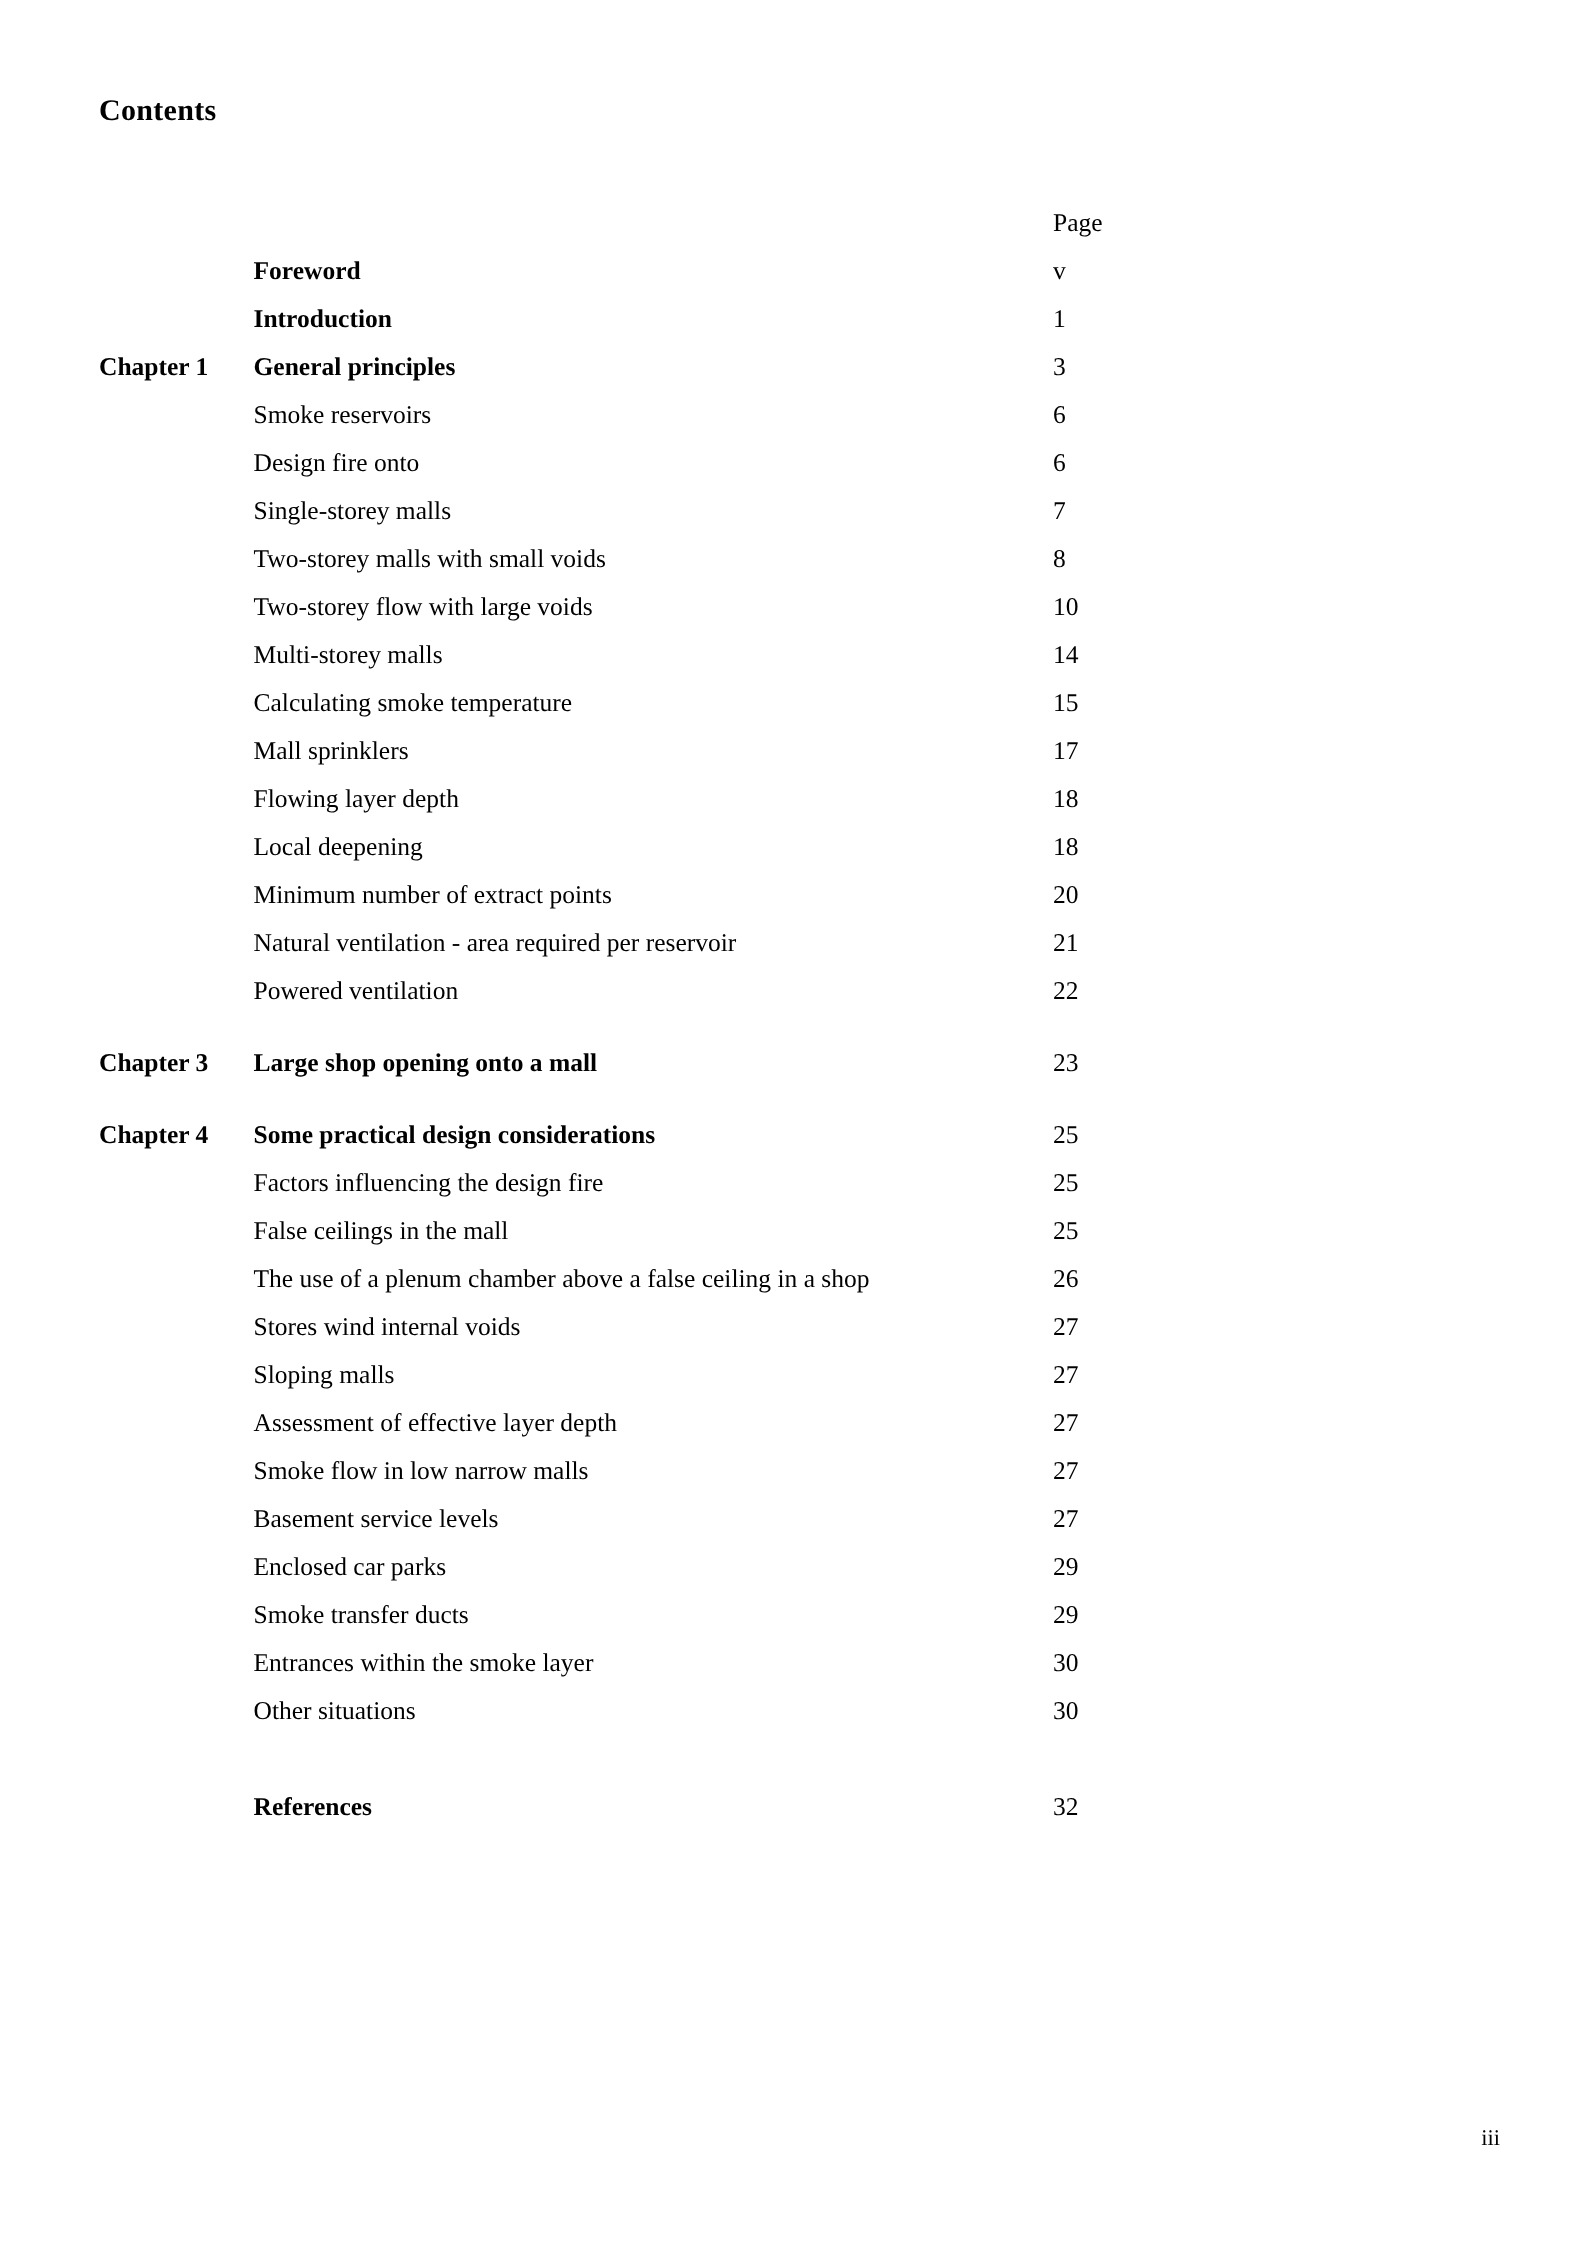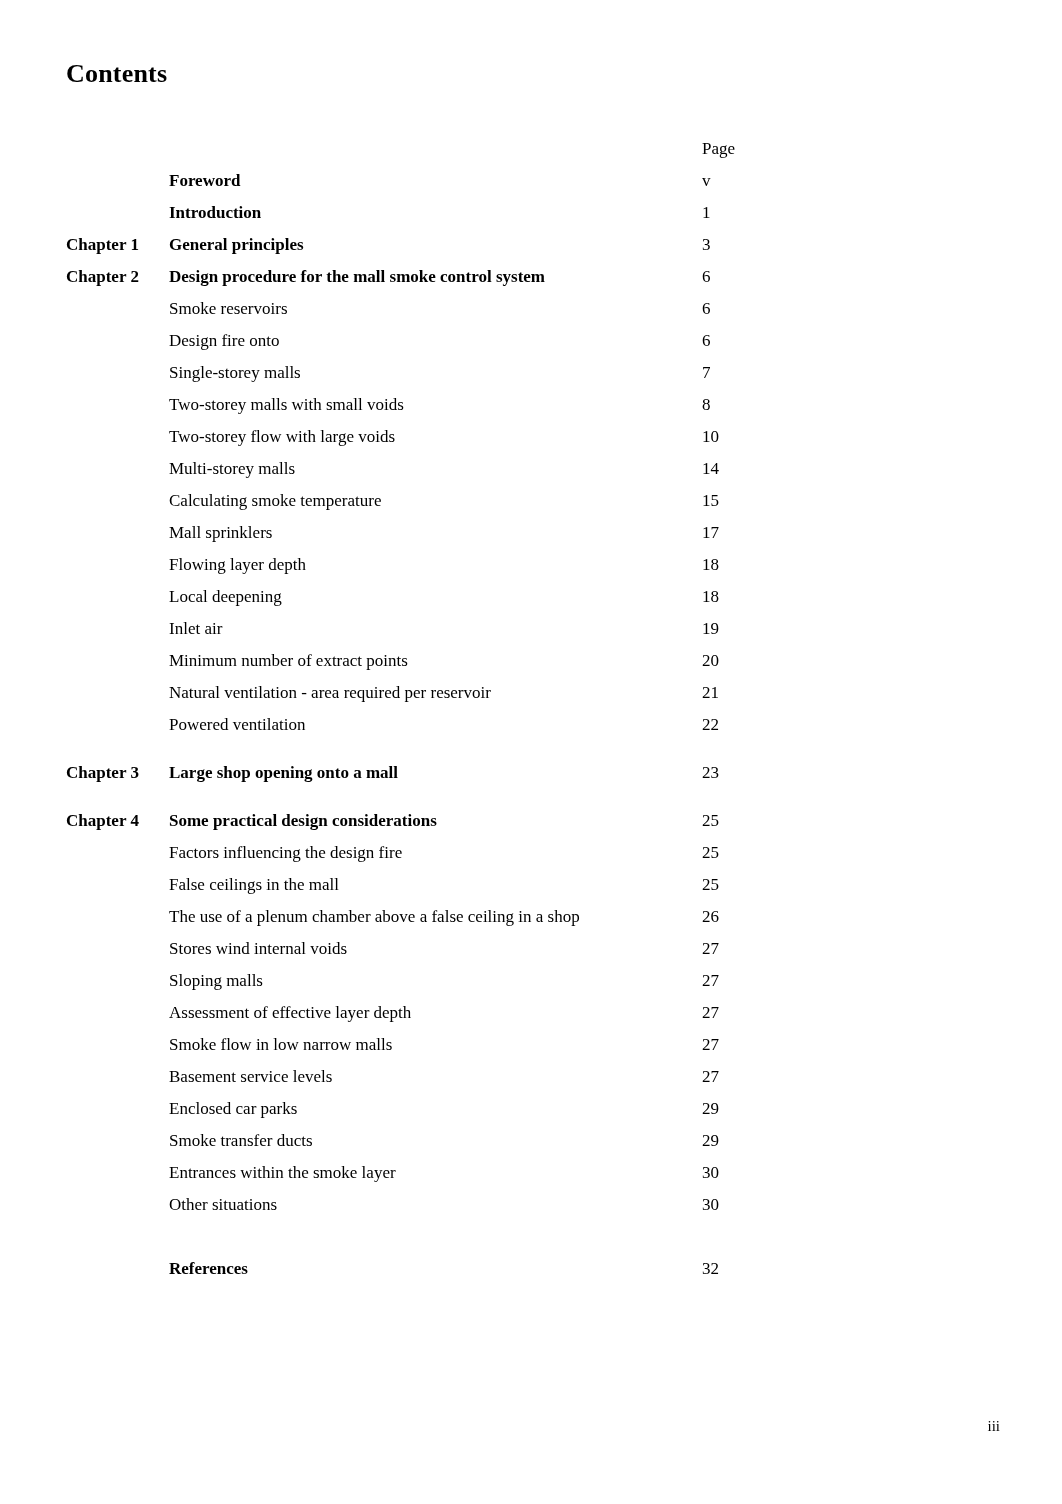--- a/index.html
+++ b/index.html
@@ -21,21 +21,21 @@
     width: 1062px;
     height: 1504px;
     overflow: hidden;
   }
 
   
   .doc-title {
     position: absolute;
     left: 66px;
     top: 57px;
-    font-size: 26px;
+    font-size: 20px;
     font-weight: bold;
     letter-spacing: 0.2px;
     line-height: 34px;
   }
 
   
   .toc {
     position: absolute;
     left: 66px;
     top: 133px;
@@ -109,25 +109,20 @@
           <td class="col-chapter chapter-label"></td>
           <td class="col-title entry-bold">Introduction</td>
           <td class="col-page page-num">1</td>
         </tr>
         <tr>
           <td class="col-chapter chapter-label">Chapter 1</td>
           <td class="col-title entry-bold">General principles</td>
           <td class="col-page page-num">3</td>
         </tr>
         <tr>
-          <td class="col-chapter chapter-label">Chapter 2</td>
-          <td class="col-title entry-bold">Design procedure for the mall smoke control system</td>
-          <td class="col-page page-num">6</td>
-        </tr>
-        <tr>
           <td class="col-chapter chapter-label"></td>
           <td class="col-title entry-sub">Smoke reservoirs</td>
           <td class="col-page page-num">6</td>
         </tr>
         <tr>
           <td class="col-chapter chapter-label"></td>
           <td class="col-title entry-sub">Design fire onto</td>
           <td class="col-page page-num">6</td>
         </tr>
         <tr>
@@ -162,25 +157,20 @@
         </tr>
         <tr>
           <td class="col-chapter chapter-label"></td>
           <td class="col-title entry-sub">Flowing layer depth</td>
           <td class="col-page page-num">18</td>
         </tr>
         <tr>
           <td class="col-chapter chapter-label"></td>
           <td class="col-title entry-sub">Local deepening</td>
           <td class="col-page page-num">18</td>
-        </tr>
-        <tr>
-          <td class="col-chapter chapter-label"></td>
-          <td class="col-title entry-sub">Inlet air</td>
-          <td class="col-page page-num">19</td>
         </tr>
         <tr>
           <td class="col-chapter chapter-label"></td>
           <td class="col-title entry-sub">Minimum number of extract points</td>
           <td class="col-page page-num">20</td>
         </tr>
         <tr>
           <td class="col-chapter chapter-label"></td>
           <td class="col-title entry-sub">Natural ventilation - area required per reservoir</td>
           <td class="col-page page-num">21</td>

